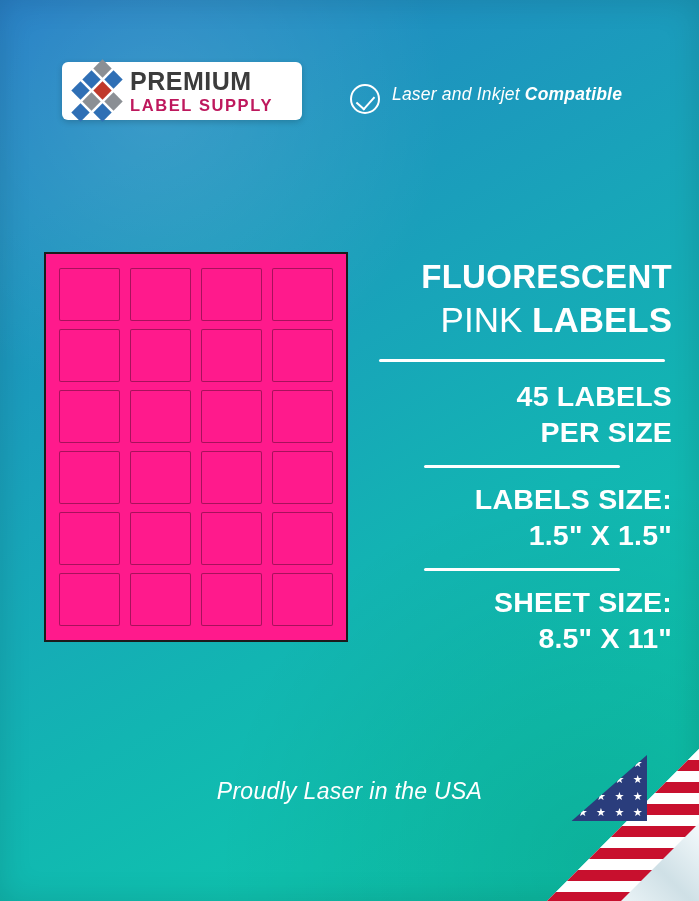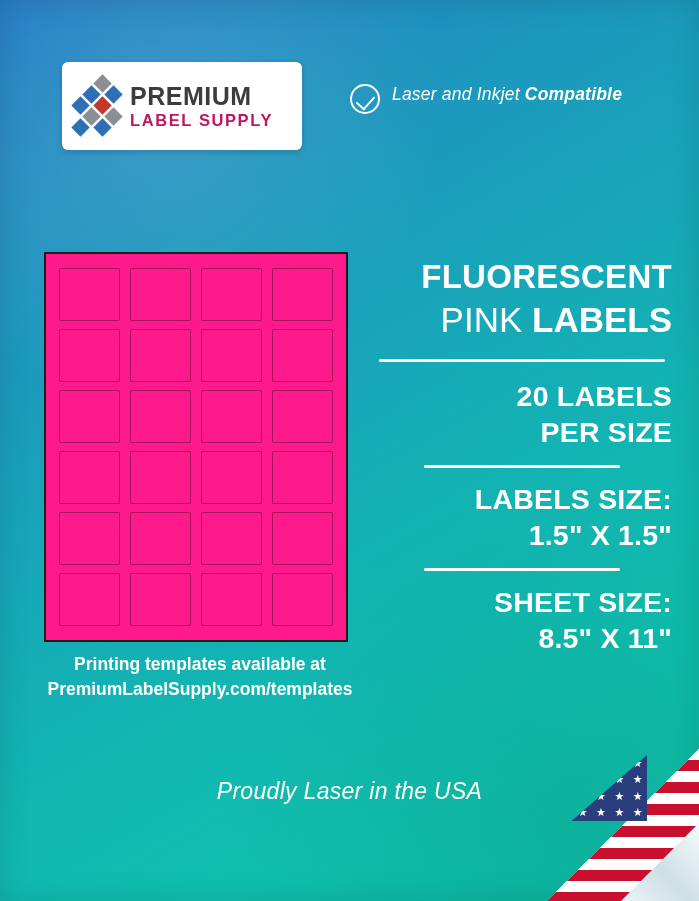--- a/index.html
+++ b/index.html
@@ -26,21 +26,21 @@
   .edge-shadow {
     position: absolute; inset: 0;
     box-shadow: inset 0 0 32px rgba(0,0,0,0.13);
     pointer-events: none;
   }
 
   
   .logo-box {
     position: absolute;
     left: 62px; top: 62px;
-    width: 240px; height: 88px;
+    width: 240px; height: 58px;
     background: #ffffff;
     border-radius: 6px;
     display: flex; align-items: center;
     padding: 0 12px;
     box-shadow: 0 2px 6px rgba(0,0,0,0.18);
   }
   .logo-diamonds { width: 46px; height: 46px; flex: 0 0 46px; position: relative; transform: rotate(0deg); }
   .logo-diamonds span {
     position: absolute; width: 13px; height: 13px; transform: rotate(45deg);
   }
@@ -236,32 +236,28 @@
       <div class="label-cell"></div>
       <div class="label-cell"></div>
       <div class="label-cell"></div>
       <div class="label-cell"></div>
       <div class="label-cell"></div>
       <div class="label-cell"></div>
       <div class="label-cell"></div>
     </div>
   </div>
 
-  <div class="templates-note">
-    <div>Printing templates available at</div>
-    <div>PremiumLabelSupply.com/templates</div>
-  </div>
 
   <div class="specs">
     <div class="title-1">FLUORESCENT</div>
     <div class="title-2"><span class="light">PINK </span><span class="bold">LABELS</span></div>
 
     <div class="rule"></div>
 
-    <div class="spec-line">20 LABELS</div>
+    <div class="spec-line">45 LABELS</div>
     <div class="spec-line">PER SIZE</div>
 
     <div class="rule short"></div>
 
     <div class="spec-line">LABELS SIZE:</div>
     <div class="spec-line">1.5" X 1.5"</div>
 
     <div class="rule short"></div>
 
     <div class="spec-line">SHEET SIZE:</div>

